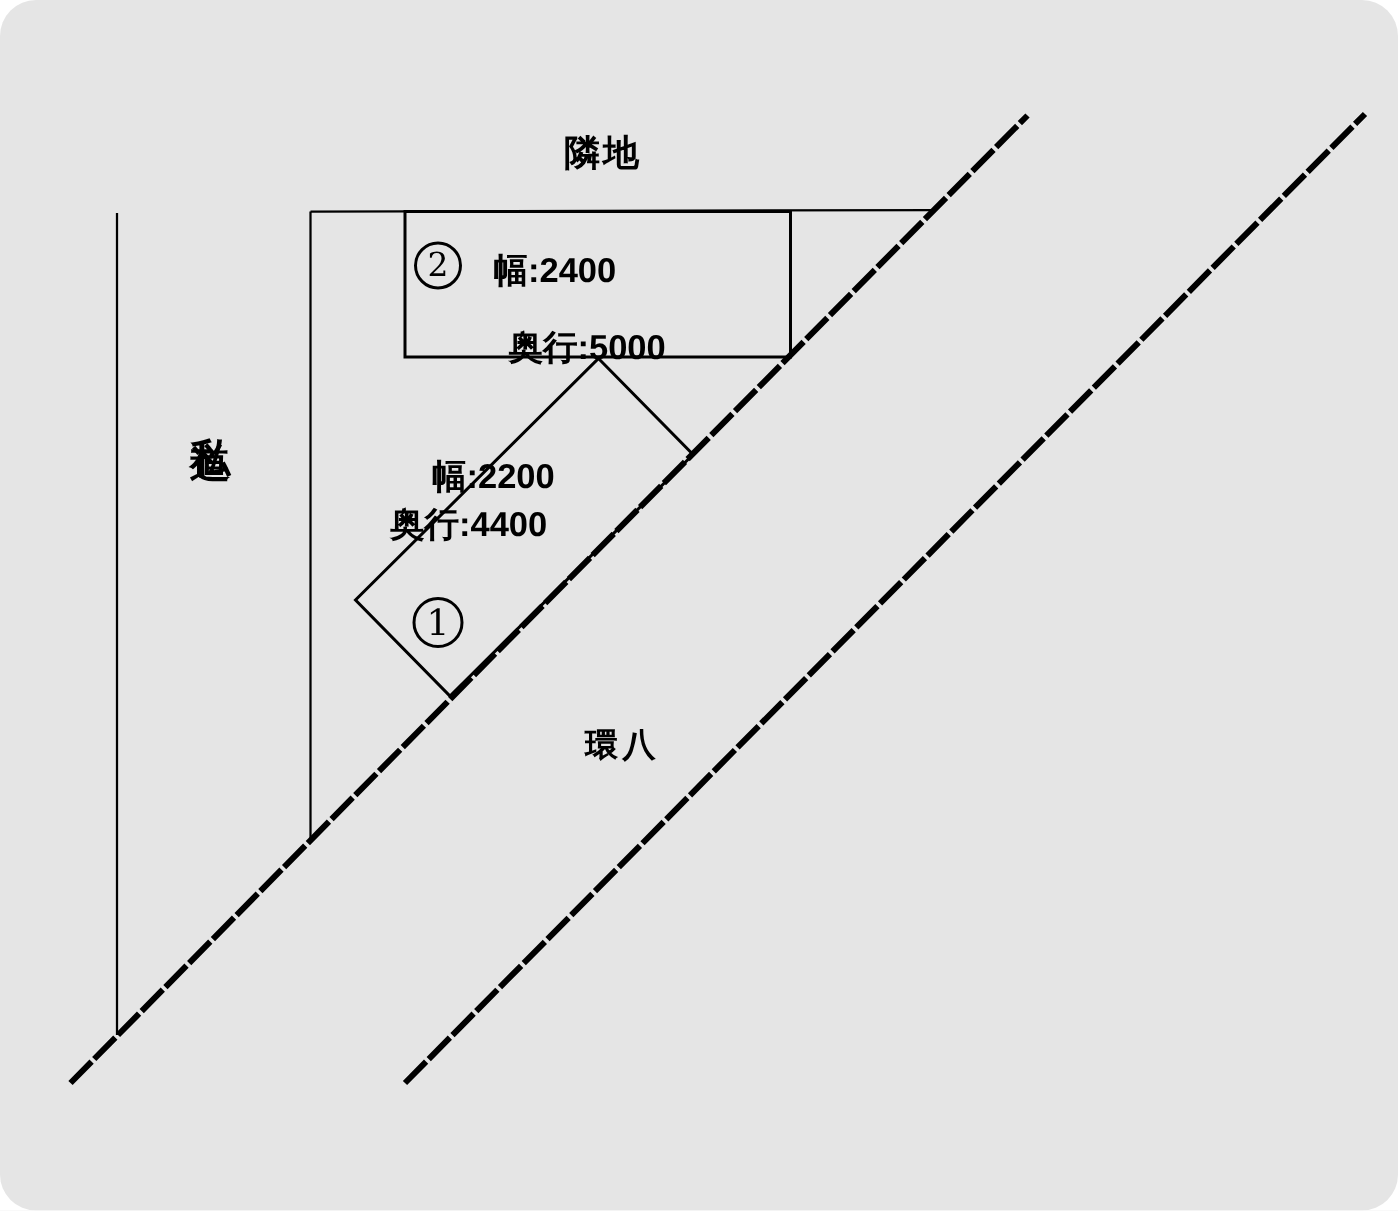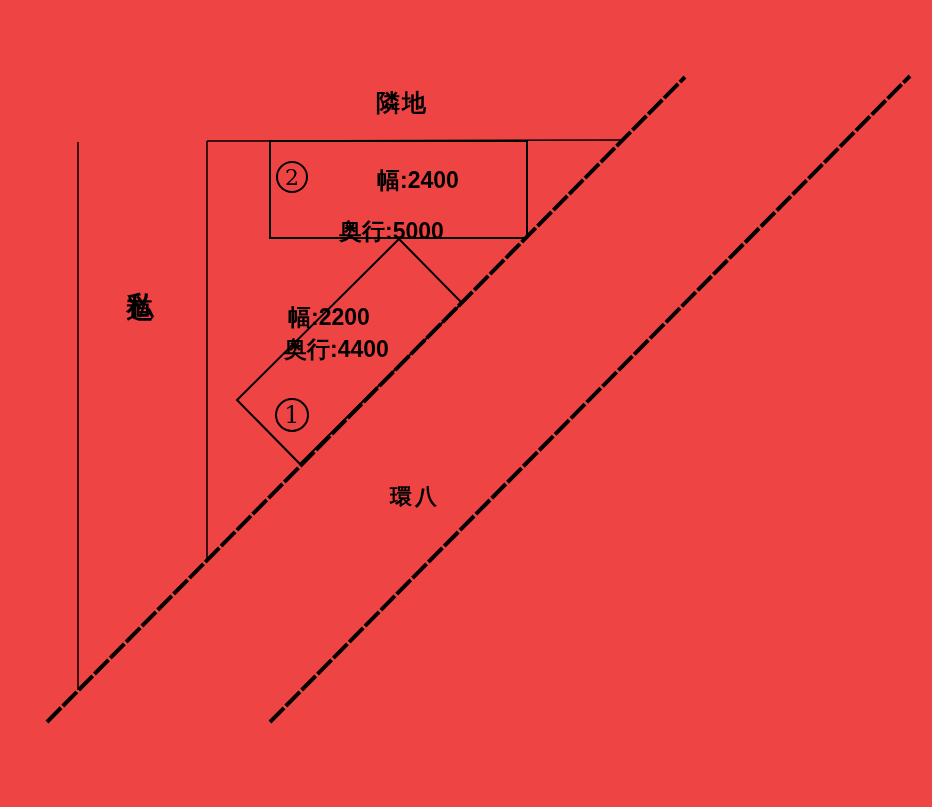--- a/index.html
+++ b/index.html
@@ -4,24 +4,25 @@
 <style>
   html, body {
     margin: 0;
     padding: 0;
     background: #ffffff;
   }
   .canvas {
     position: relative;
     width: 932px;
     height: 807px;
-    background: #ef4444;
+    background: #e5e5e5;
     overflow: hidden;
     font-family: "Liberation Sans", sans-serif;
     color: #000000;
+    border-radius: 24px;
   }
   .canvas svg {
     position: absolute;
     left: 0;
     top: 0;
   }
   .label {
     position: absolute;
     white-space: nowrap;
     line-height: 1;
@@ -48,24 +49,24 @@
     left: 390px;
     top: 450px;
     font-size: 22px;
     letter-spacing: 3px;
     margin-top: 36px;
   }
   .dim-label {
     font-size: 23px;
     font-weight: 600;
   }
-  .dim-w2 { left: 329px; top: 169px; margin-left: 48px; }
+  .dim-w2 { left: 329px; top: 169px; }
   .dim-d2 { left: 339px; top: 196px; margin-top: 24px; }
   .dim-w1 { left: 288px; top: 306px; }
-  .dim-d1 { left: 284px; top: 338px; }
+  .dim-d1 { left: 260px; top: 338px; }
   .circle-num {
     position: absolute;
     border: 2.5px solid #000000;
     border-radius: 50%;
     box-sizing: border-box;
     display: flex;
     align-items: center;
     justify-content: center;
     font-family: "DejaVu Serif", serif;
     background: transparent;

